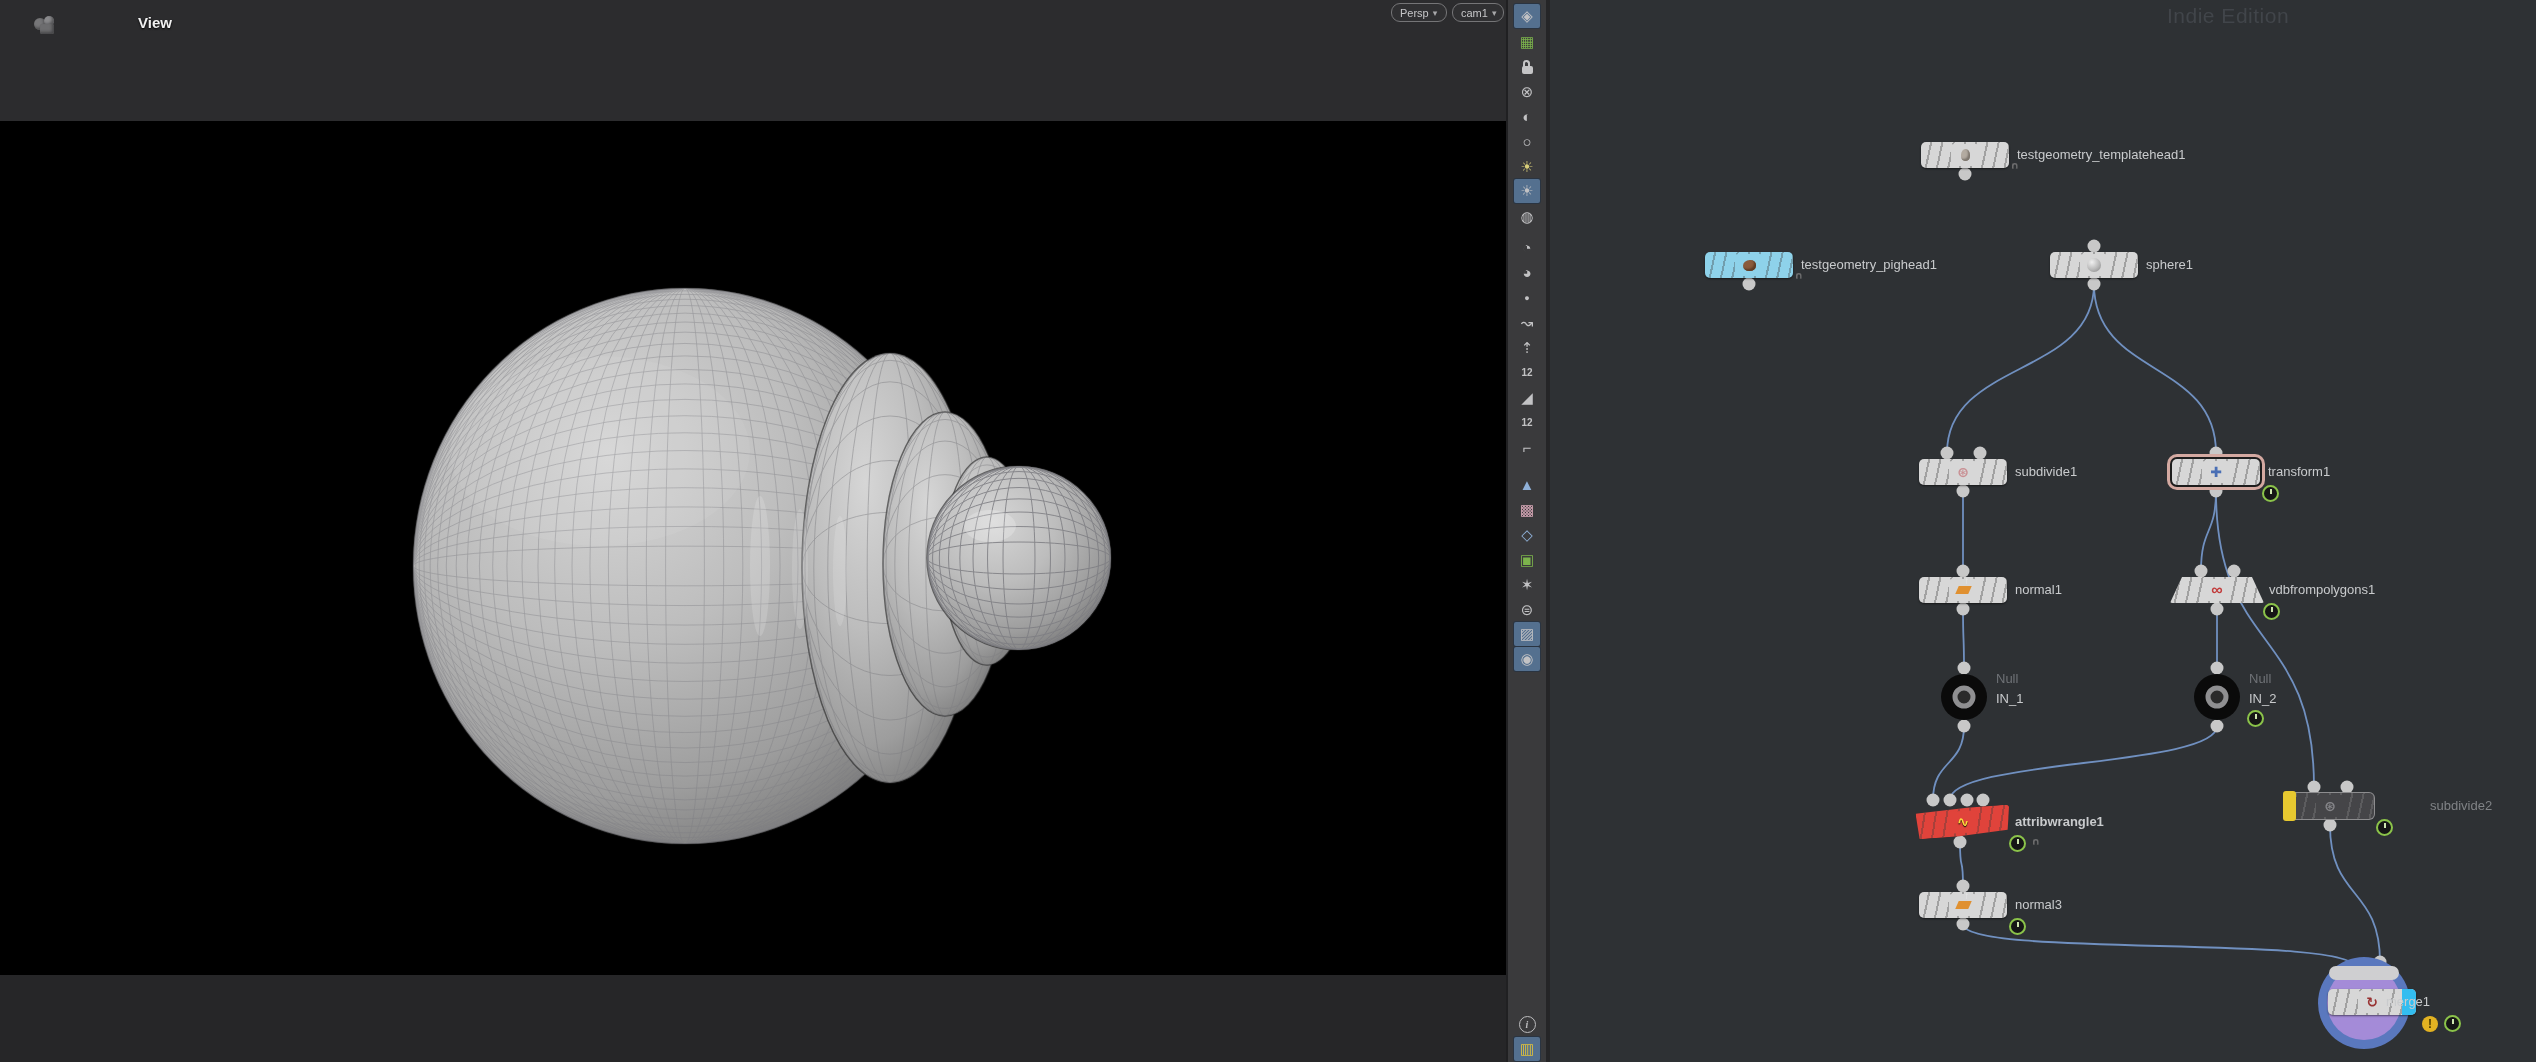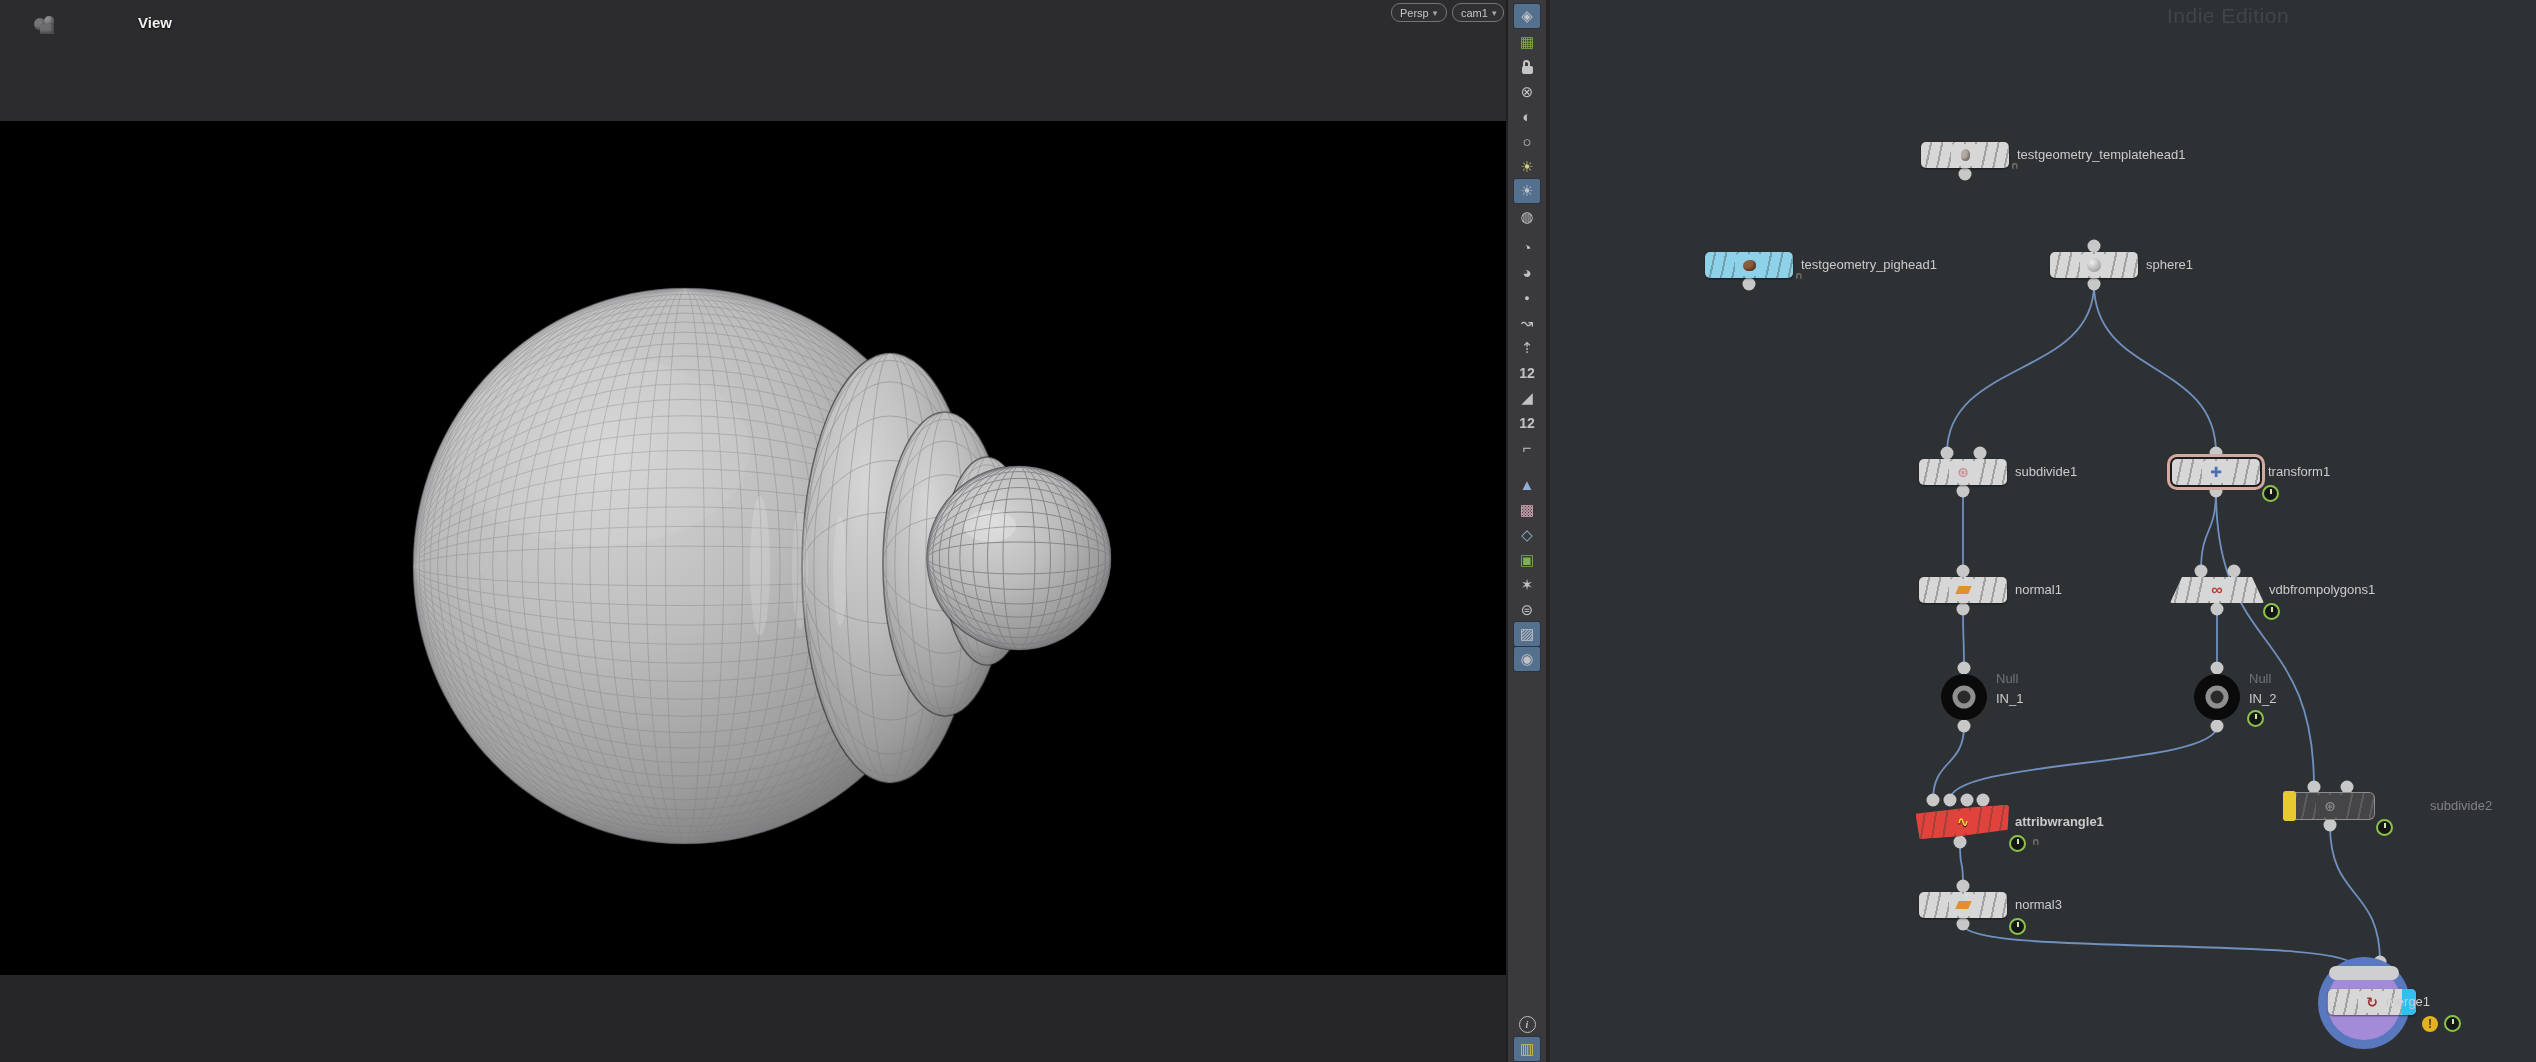--- a/index.html
+++ b/index.html
@@ -19,21 +19,21 @@
   .pill .arr{font-size:9px;color:#a8a8aa;}
   #scene{position:absolute;left:0;top:121px;width:1506px;height:854px;background:#000;display:block;}
   #vp-bottom{position:absolute;left:0;top:975px;width:1506px;height:87px;background:#262628;}
   
   #display-toolbar{position:absolute;left:1506px;top:0;width:40px;height:1062px;background:#3a3a3c;
         border-left:2px solid #202022;display:flex;flex-direction:column;align-items:center;padding-top:4px;box-sizing:border-box;}
   #tb-divider{position:absolute;left:1546px;top:0;width:4px;height:1062px;background:#252527;}
   .tb-item{width:28px;height:25px;display:flex;align-items:center;justify-content:center;
            color:#c2c2c4;font-size:15px;flex:0 0 auto;cursor:default;}
   .tb-item.sel{background:#54708f;border-radius:2px;width:26px;height:24px;margin:0 0 1px 0;box-shadow:0 0 0 1px #2a3441;}
-  .tb-item .txt{font-size:14px;font-weight:bold;color:#c2c2c4;}
+  .tb-item .txt{font-size:10px;font-weight:bold;color:#c2c2c4;}
   .tb-item .sm{font-size:9px;}
   .tb-spacer{flex:0 0 auto;width:100%;}
   .tb-flex{flex:1 1 auto;}
   .lock-glyph{width:11px;height:8px;background:#c4c4c6;border-radius:2px;position:relative;margin-top:6px;}
   .lock-glyph::before{content:"";position:absolute;left:1px;top:-6px;width:7px;height:7px;border:2px solid #c4c4c6;border-bottom:none;border-radius:4px 4px 0 0;box-sizing:border-box;}
   .info-circle{width:15px;height:15px;border:1.5px solid #bdbdbf;border-radius:50%;color:#bdbdbf;
                font-size:10px;font-style:italic;font-weight:bold;display:flex;align-items:center;justify-content:center;font-family:"Liberation Serif",serif;}
   
   #network-pane{position:absolute;left:1550px;top:0;width:986px;height:1062px;background:#2e3134;overflow:hidden;}
   #watermark{position:absolute;left:617px;top:4px;font-size:21px;color:#41454a;letter-spacing:0.5px;}

